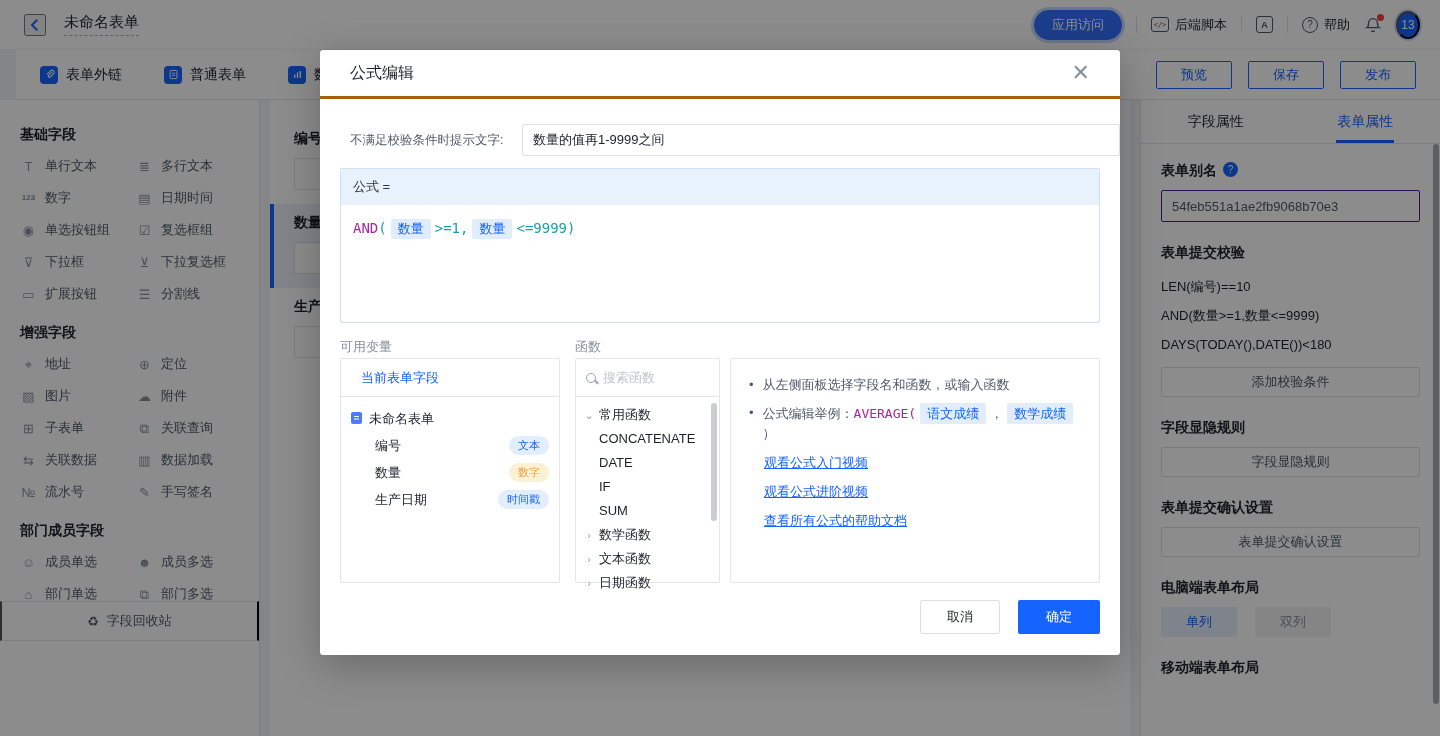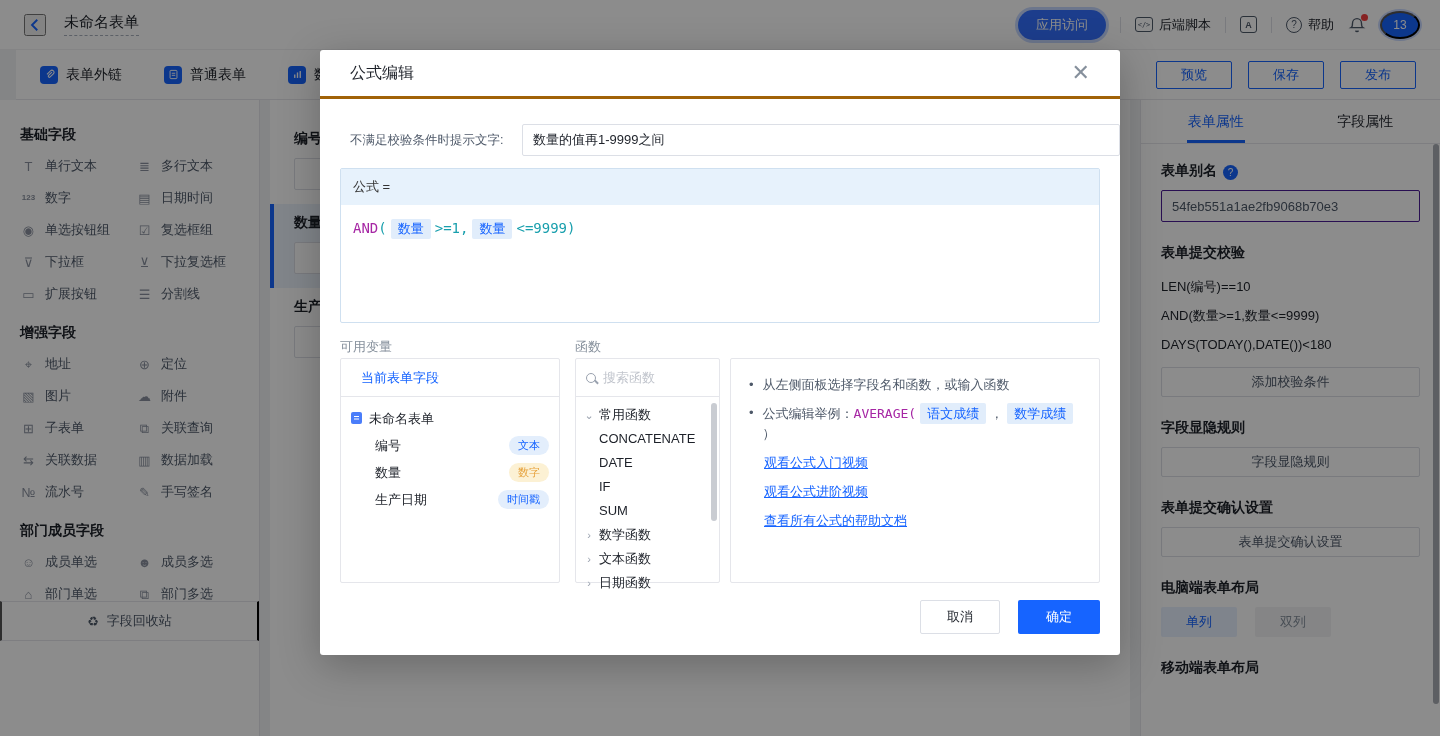--- a/index.html
+++ b/index.html
@@ -18,21 +18,21 @@
   .vdiv { width:1px; height:16px; background:#dcdfe6; }
   .tb-act { display:flex; align-items:center; gap:6px; font-size:13px; color:#1d2129; background:none; border:none; }
   .sq-ic { width:18px; height:15px; border:1.3px solid #4e5969; border-radius:3px; font-size:7px; color:#4e5969;
            display:flex; align-items:center; justify-content:center; font-family:"DejaVu Sans Mono",monospace; }
   .book-ic { width:17px; height:17px; border:1.3px solid #4e5969; border-radius:3px; font-size:9px; color:#4e5969;
            display:flex; align-items:center; justify-content:center; font-weight:bold; }
   .q-ic { width:16px; height:16px; border:1.3px solid #4e5969; border-radius:50%; font-size:10px; color:#4e5969;
           display:flex; align-items:center; justify-content:center; }
   .bell { position:relative; display:flex; }
   .bell .dot { position:absolute; top:-2px; right:-2px; width:7px; height:7px; background:#f53f3f; border-radius:50%; }
-  .avatar { width:40px; height:28px; border-radius:50%; background:#1664ff; color:#fff; font-size:12px;
+  .avatar { width:24px; height:28px; border-radius:50%; background:#1664ff; color:#fff; font-size:12px;
             display:flex; align-items:center; justify-content:center; box-shadow:0 0 0 2px #c9d9ff; }
 
   
   .toolbar { position:absolute; top:50px; left:16px; right:0; height:50px; background:#fff;
              display:flex; align-items:center; padding:0 24px; border-bottom:1px solid #e5e6eb; }
   .ftab { display:flex; align-items:center; gap:8px; margin-right:42px; font-size:14px; color:#1d2129; background:none; border:none;}
   .ftab .sq { width:18px; height:18px; border-radius:4px; background:#1664ff; display:flex; align-items:center; justify-content:center; }
   .toolbar-right { margin-left:auto; display:flex; gap:16px; }
   .obtn { width:76px; height:28px; border:1px solid #1664ff; color:#1664ff; background:#fff; font-size:13px;
           border-radius:2px; display:flex; align-items:center; justify-content:center; }
@@ -59,21 +59,21 @@
 
   
   .rightbar { position:absolute; top:100px; right:0; width:300px; bottom:0; background:#fff; border-left:1px solid #e5e6eb; overflow:hidden;}
   .rtabs { height:44px; display:flex; border-bottom:1px solid #e5e6eb; }
   .rtab { flex:1; display:flex; align-items:center; justify-content:center; font-size:14px; color:#1d2129;
           position:relative; background:none; border:none; }
   .rtab.active { color:#1664ff; }
   .rtab.active::after { content:""; position:absolute; bottom:0; left:50%; transform:translateX(-50%);
                         width:58px; height:3px; background:#1664ff; }
   .rbody { padding:4px 20px 0; }
-  .rh { font-size:14px; font-weight:bold; color:#1d2129; margin:22px 0 10px; display:flex; align-items:flex-end; gap:6px; }
+  .rh { font-size:14px; font-weight:bold; color:#1d2129; margin:22px 0 10px; display:flex; align-items:flex-start; gap:6px; }
   .rh.first { margin-top:14px; }
   .help-badge { width:15px; height:15px; border-radius:50%; background:#1664ff; color:#fff; font-size:10px;
                 display:inline-flex; align-items:center; justify-content:center; font-weight:normal; }
   .rinput { height:32px; border:1px solid #4c1d95; border-radius:2px; display:flex; align-items:center;
             padding:9px 10px; font-size:13px; color:#4e5969; }
   .vitem { font-size:13px; color:#1d2129; line-height:29px; }
   .rbtn { height:30px; width:100%; border:1px solid #dcdfe6; border-radius:2px; display:flex; align-items:center;
           justify-content:center; font-size:13px; color:#4e5969; background:#fff; margin-top:8px; }
   .seg { display:flex; gap:18px; margin-top:6px; }
   .segbtn { width:76px; height:30px; display:flex; align-items:center; justify-content:center; font-size:13px;
@@ -331,22 +331,22 @@
       </div>
       <div class="cfield">
         <span class="flabel">生产日期</span>
         <div class="mockinput"></div>
       </div>
     </div>
   </div>
 
   <div class="rightbar">
     <div class="rtabs">
+      <button class="rtab">字段属性</button>
       <button class="rtab active">表单属性</button>
-      <button class="rtab">字段属性</button>
     </div>
     <div class="rbody">
       <div class="rh first">
         <span>表单别名</span>
         <span class="help-badge">?</span>
       </div>
       <div class="rinput">54feb551a1ae2fb9068b70e3</div>
 
       <div class="rh">表单提交校验</div>
       <div class="vitem">LEN(编号)==10</div>

